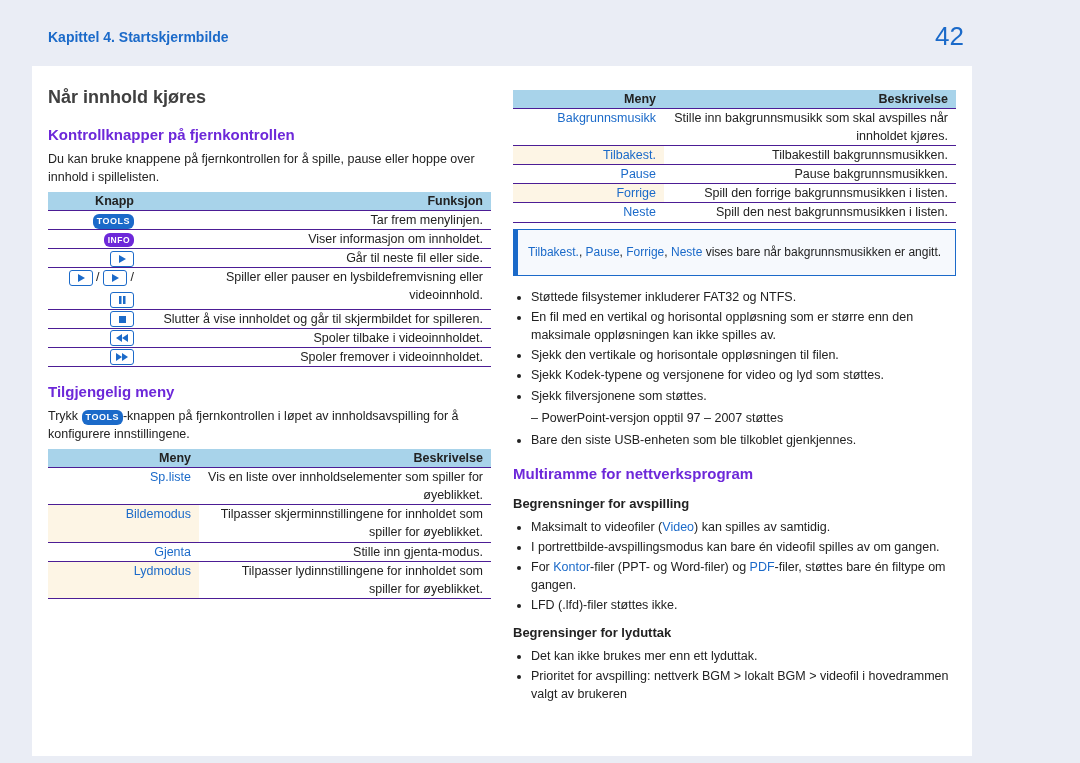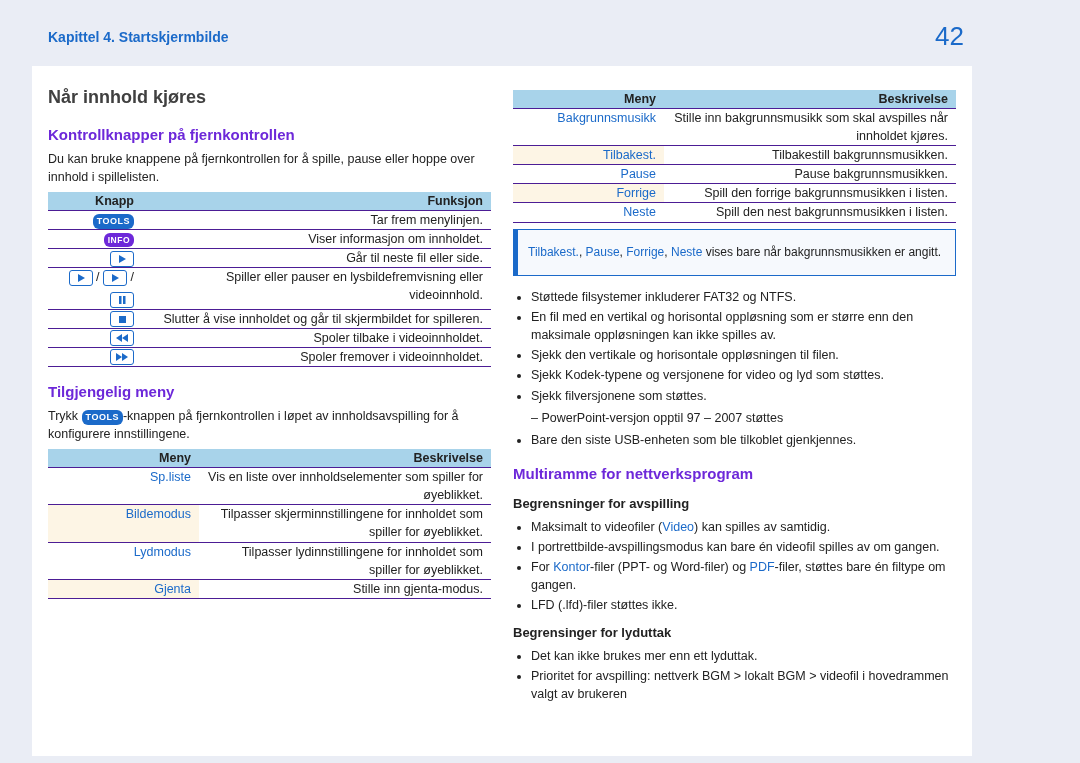--- a/index.html
+++ b/index.html
@@ -216,26 +216,26 @@
         </tr>
         <tr>
               <td class="keycol blue">Sp.liste</td>
               <td>Vis en liste over innholdselementer som spiller for øyeblikket.</td>
             </tr>
         <tr>
               <td class="keycol blue">Bildemodus</td>
               <td>Tilpasser skjerminnstillingene for innholdet som spiller for øyeblikket.</td>
             </tr>
         <tr>
+              <td class="keycol blue">Gjenta</td>
+              <td>Stille inn gjenta-modus.</td>
+            </tr>
+        <tr>
               <td class="keycol blue">Lydmodus</td>
               <td>Tilpasser lydinnstillingene for innholdet som spiller for øyeblikket.</td>
-            </tr>
-        <tr>
-              <td class="keycol blue">Gjenta</td>
-              <td>Stille inn gjenta-modus.</td>
             </tr>
       </tbody>
         </table>
     </div>
 
     <div class="col">
 
       <table class="zebra">
         <tbody>
             <tr>

